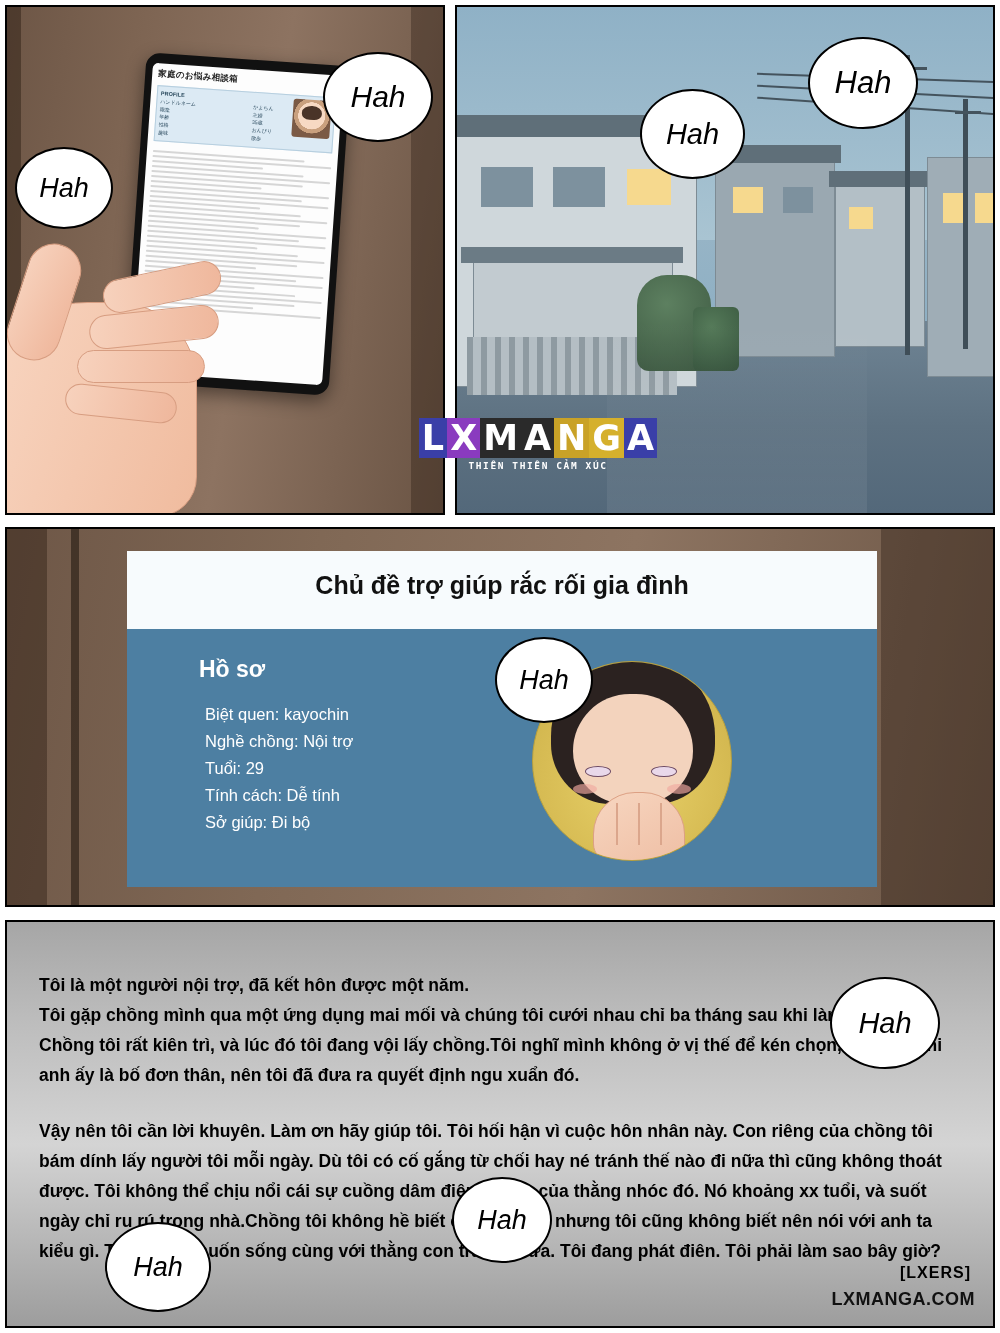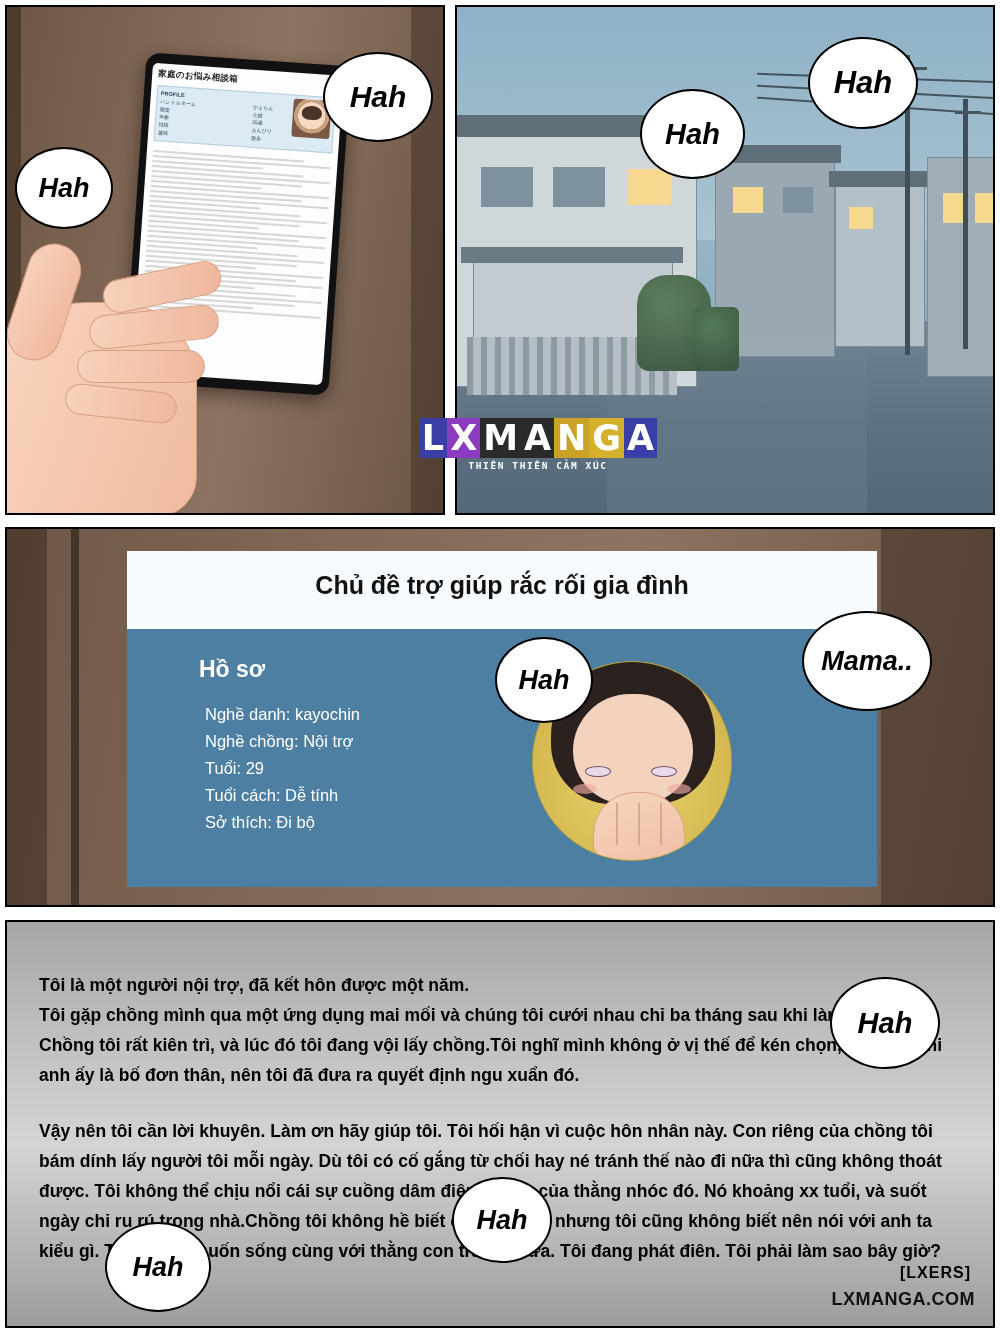--- a/index.html
+++ b/index.html
@@ -61,21 +61,21 @@
   .palm {
     position:absolute; left:-40px; top:70px; width:230px; height:215px;
     background: linear-gradient(110deg,#f9d8c4,#f0bb9e);
     border-radius: 120px 80px 40px 40px; border:1px solid #d79d81;
   }
 
   
   .bub {
     position:absolute; background:#fff; border:2.5px solid #000;
     border-radius:50%; display:flex; align-items:center; justify-content:center;
-    font-weight:bold; font-style:italic; color:#000;text-align:center;
+    font-weight:normal; font-style:italic; color:#000;text-align:center;
   }
 
   
   .panel2 {
     position:absolute; left:455px; top:5px; width:540px; height:510px;
     overflow:hidden; border:2px solid #000;
     background: linear-gradient(180deg,#86a8bd 0%, #9ab6c7 38%, #8fb0c4 60%, #7e9fb4 100%);
   }
   .sky { position:absolute; left:0; top:0; width:100%; height:46%;
          background: linear-gradient(180deg,#8fb1c6,#a9c4d2); }
@@ -331,47 +331,44 @@
 <div class="panel3">
   <div class="wood-line" style="left:0;top:0;width:40px;height:100%;background:rgba(40,26,16,.40)"></div>
   <div class="wood-line" style="left:64px;top:0;width:8px;height:100%;background:rgba(30,20,12,.55)"></div>
   <div class="wood-line" style="left:874px;top:0;width:116px;height:100%;background:rgba(40,26,16,.35)"></div>
 
   <div class="screen3">
     <div class="s3-title">Chủ đề trợ giúp rắc rối gia đình</div>
     <div class="s3-blue"></div>
     <div class="s3-hoso">Hồ sơ</div>
     <div class="s3-list">
-      <div>Nghề danh: kayochin</div>
+      <div>Biệt quen: kayochin</div>
       <div>Nghề chồng: Nội trợ</div>
       <div>Tuổi: 29</div>
-      <div>Tuổi cách: Dễ tính</div>
-      <div>Sở thích: Đi bộ</div>
+      <div>Tính cách: Dễ tính</div>
+      <div>Sở giúp: Đi bộ</div>
     </div>
 
     <div class="s3-portrait">
       <div class="pt-hair"></div>
       <div class="pt-blush l"></div>
       <div class="pt-blush r"></div>
       <div class="pt-eye l"></div>
       <div class="pt-eye r"></div>
       <div class="pt-hand">
         <div class="pt-finger" style="left:22px;"></div>
         <div class="pt-finger" style="left:44px;"></div>
         <div class="pt-finger" style="left:66px;"></div>
       </div>
     </div>
   </div>
 
   <div class="bub" style="left:488px;top:108px;width:98px;height:86px;font-size:27px;">
       <span>Hah</span>
     </div>
-  <div class="bub" style="left:795px;top:82px;width:130px;height:100px;font-size:27px;">
-      <span>Mama..</span>
-    </div>
 </div>
 
 <div class="panel4">
   <div class="p4-text">
     <p style="white-space:pre-line">Tôi là một người nội trợ, đã kết hôn được một năm.
 Tôi gặp chồng mình qua một ứng dụng mai mối và chúng tôi cưới nhau chỉ ba tháng sau khi làm quen hò.
 Chồng tôi rất kiên trì, và lúc đó tôi đang vội lấy chồng.Tôi nghĩ mình không ở vị thế để kén chọn, ngay cả khi anh ấy là bố đơn thân, nên tôi đã đưa ra quyết định ngu xuẩn đó.</p>
     <p>Vậy nên tôi cần lời khuyên. Làm ơn hãy giúp tôi. Tôi hối hận vì cuộc hôn nhân này. Con riêng của chồng tôi bám dính lấy người tôi mỗi ngày. Dù tôi có cố gắng từ chối hay né tránh thế nào đi nữa thì cũng không thoát được. Tôi không thể chịu nổi cái sự cuồng dâm điên khùng của thằng nhóc đó. Nó khoảng xx tuổi, và suốt ngày chỉ ru rú trong nhà.Chồng tôi không hề biết chuyện này, nhưng tôi cũng không biết nên nói với anh ta kiểu gì. Tôi không muốn sống cùng với thằng con trai đó nữa. Tôi đang phát điên. Tôi phải làm sao bây giờ?</p>
   </div>
 

